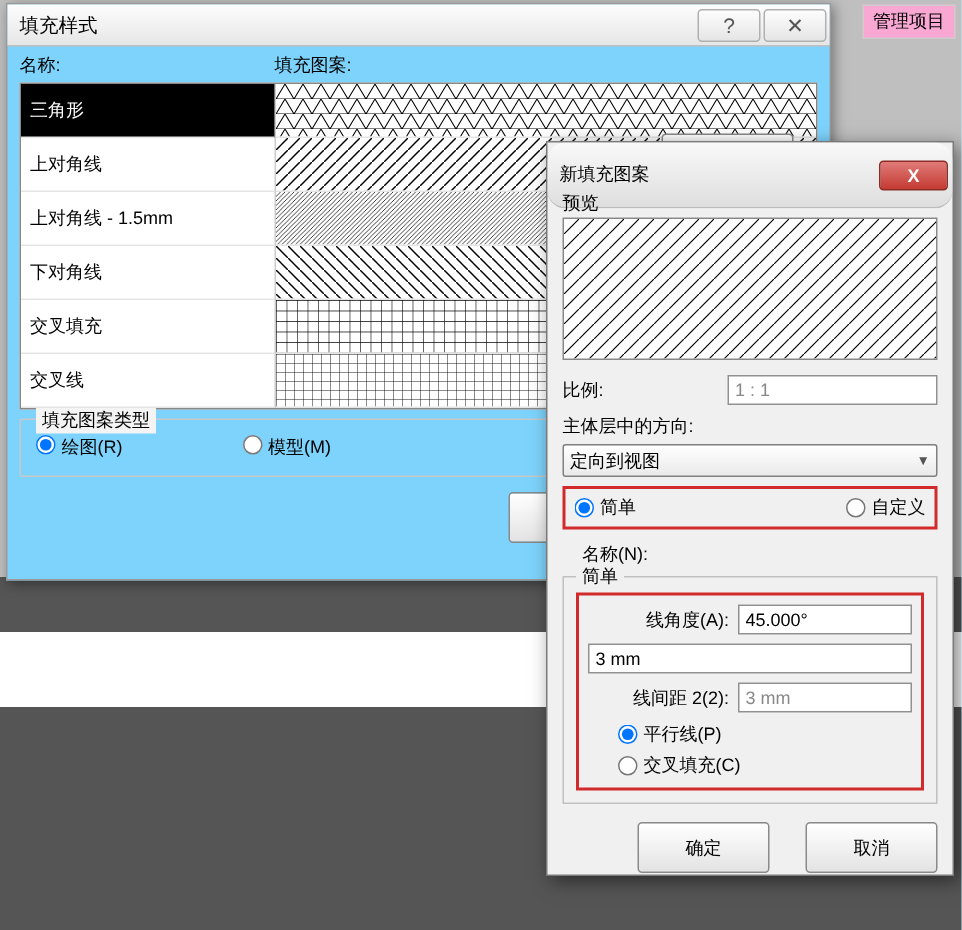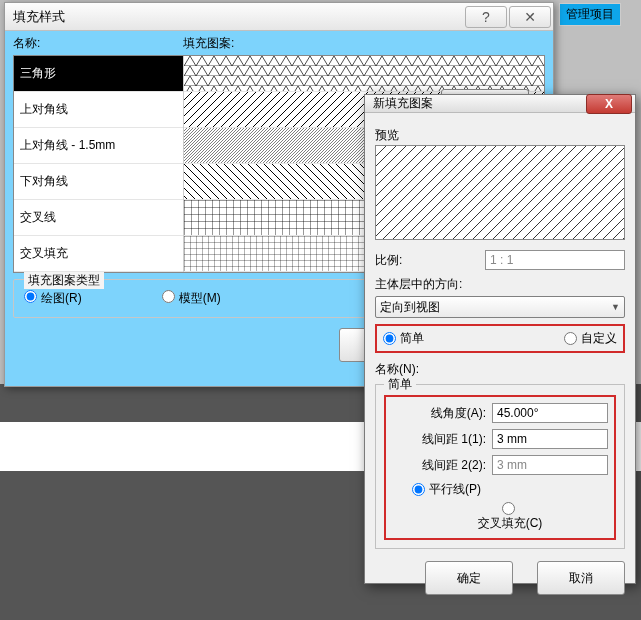--- a/index.html
+++ b/index.html
@@ -6,21 +6,21 @@
   body {
     width: 641px;
     height: 620px;
     background: linear-gradient(to bottom, #bfbfbf 0%, #bfbfbf 62%, #555 62%, #555 68%, #fff 68%, #fff 76%, #555 76%, #555 100%);
     overflow: hidden;
     position: relative;
     color: #000;
   }
   
   .top-right {
-    position: absolute; top: 3px; right: 20px; background:#0ea5e9; padding:2px 6px; border:1px solid #ccc;
+    position: absolute; top: 3px; right: 4px; background:#f9a8d4; padding:2px 6px; border:1px solid #ccc;
   }
 
   
   .dlg1 {
     position: absolute; left: 4px; top: 2px; width: 550px; height: 385px;
     background: #7dd3fc;
     border: 1px solid #9a9a9a;
     box-shadow: 2px 2px 8px rgba(0,0,0,.4);
   }
   .tbar {
@@ -85,23 +85,23 @@
   .new-btn-wrap { position:absolute; right: 16px; top: 54px; }
 
   
   .dlg2 {
     position: absolute; left: 364px; top: 94px; width: 272px; height: 490px;
     background: #f0f0f0;
     border: 1px solid #7a7a7a;
     box-shadow: 3px 3px 12px rgba(0,0,0,.5);
   }
   .tbar2 {
-    height: 18px; background: linear-gradient(#f9f9f9,#dedede);
+    height: 44px; background: linear-gradient(#f9f9f9,#dedede);
     border-bottom:1px solid #bbb;
-    display:flex; align-items:center; justify-content:space-between; padding-left:8px;
+    display:flex; align-items:center; justify-content:space-between; padding-left:8px;border-radius:12px;
   }
   .closeX {
     width: 46px; height: 20px; margin-right:3px;
     background: linear-gradient(#e07b78,#c43a32);
     border: 1px solid #8b2d27; border-radius: 3px;
     display:flex; align-items:center; justify-content:center;
     color:#fff; font-weight:bold; font-family: Arial; font-size: 12px;
   }
   .dlg2 .body2 { position:absolute; left:10px; right:10px; top:32px; bottom:8px; }
 
@@ -160,22 +160,22 @@
       <div class="col-l">名称:</div>
       <div class="col-r">填充图案:</div>
     </div>
 
     <div class="listbox">
       <div class="list-names">
         <div class="list-item sel">三角形</div>
         <div class="list-item">上对角线</div>
         <div class="list-item">上对角线 - 1.5mm</div>
         <div class="list-item">下对角线</div>
+        <div class="list-item">交叉填充</div>
         <div class="list-item">交叉线</div>
-        <div class="list-item">交叉填充</div>
       </div>
       <div class="list-pats">
 
         <div class="pat-cell">
           <svg>
               <defs>
                 <pattern id="tri" width="12" height="10" patternUnits="userSpaceOnUse">
                   <path d="M0 10 L6 0 L12 10 Z" fill="none" stroke="#000" stroke-width=".7"></path>
                 </pattern>
               </defs>
@@ -300,45 +300,44 @@
         <input type="radio" checked="" style="">
         <span>简单</span>
       </label>
       <label>
         <input type="radio" style="">
         <span>自定义</span>
       </label>
     </div>
 
     <div class="row" style="margin-top:8px;">
-      <div style="width:70px;">名称(N):</div>
+      <div style="width:70px;text-align:center;">名称(N):</div>
     </div>
 
     <div class="grp2">
       <span class="legend">简单</span>
 
       <div class="hl" style="padding:6px;">
         <div class="field">
           <div class="fk">线角度(A):</div>
           <div class="fv"><input class="textin" value="45.000°" style=""></div>
         </div>
         <div class="field">
-          <div class="fk">线间距 1(1):</div>
           <div class="fv"><input class="textin" value="3 mm" style=""></div>
         </div>
         <div class="field">
           <div class="fk">线间距 2(2):</div>
           <div class="fv"><input class="textin ro" readonly="" value="3 mm" style=""></div>
         </div>
         <div style="padding-left:20px;">
           <label style="display:flex;align-items:center;margin-bottom:4px;">
             <input type="radio" checked="" style="">
             <span>平行线(P)</span>
           </label>
-          <label style="display:flex;align-items:center;flex-direction:column;">
+          <label style="display:flex;align-items:center;">
             <input type="radio" style="">
             <span>交叉填充(C)</span>
           </label>
         </div>
       </div>
     </div>
 
     <div class="btn-row">
       <div class="btn">确定</div>
       <div class="btn">取消</div>

